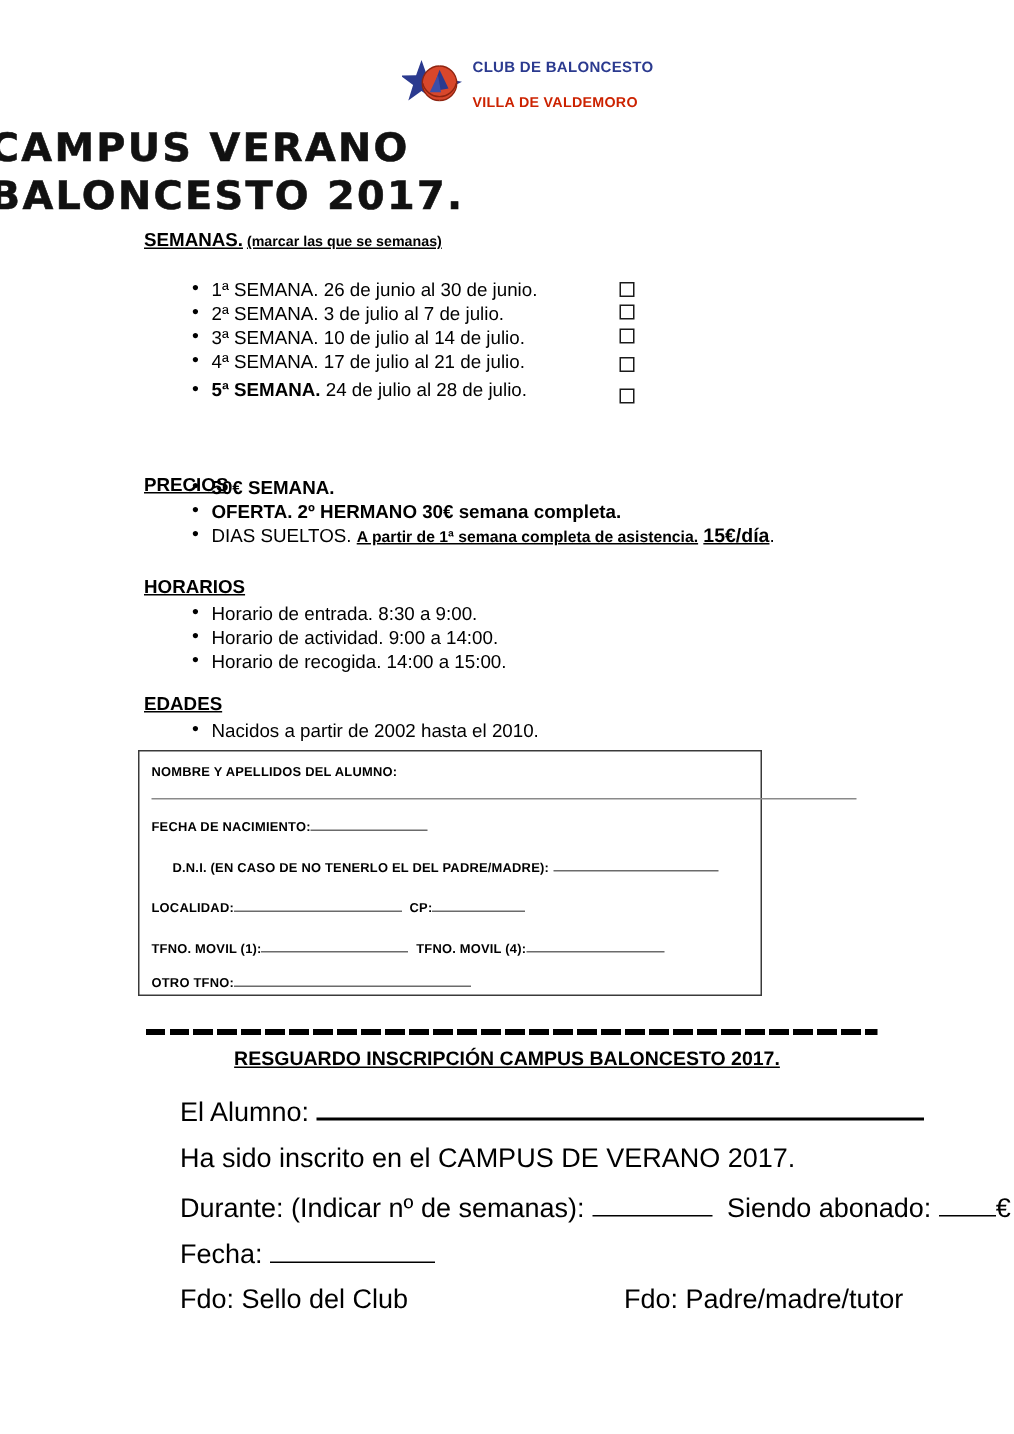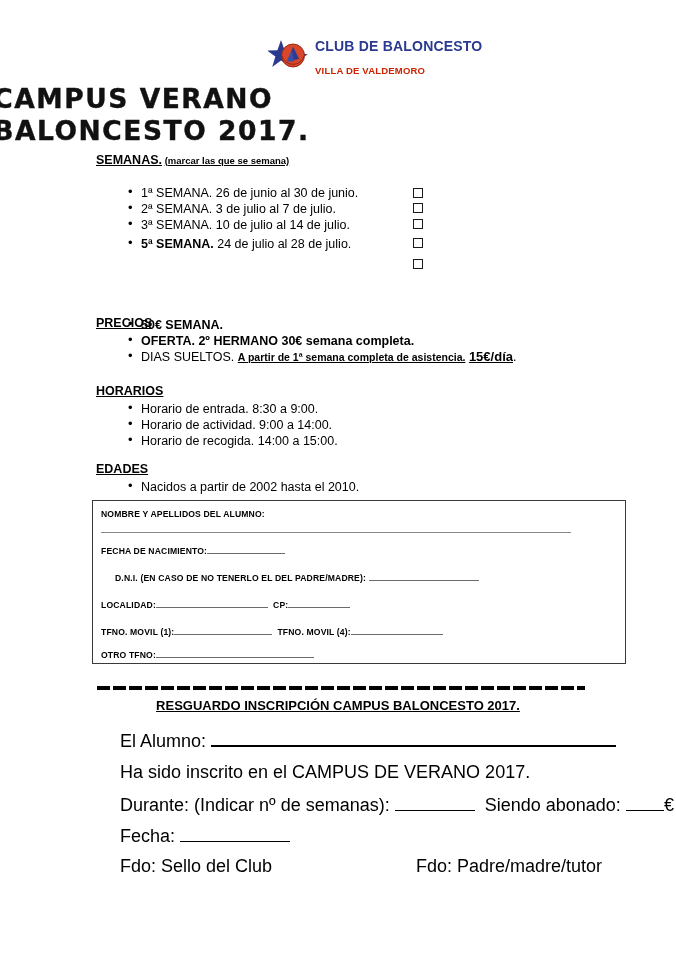--- a/index.html
+++ b/index.html
@@ -37,21 +37,21 @@
     flex: 0 0 auto;
   }
   .logo-mark svg { display: block; }
   .logo-text {
     margin-left: 1px;
     line-height: 1.0;
     padding-top: 2px;
   }
   .logo-line1 {
     font-family: "Liberation Sans", sans-serif;
-    font-size: 14px;
+    font-size: 10px;
     font-weight: bold;
     letter-spacing: 0.2px;
     color: #2b3a8f;
     white-space: nowrap;
   }
   .logo-line2 {
     font-family: "Liberation Sans", sans-serif;
     font-size: 9.5px;
     font-weight: bold;
     letter-spacing: 0.2px;
@@ -130,21 +130,21 @@
     border: 1.4px solid #1a1a1a;
     background: #ffffff;
     box-sizing: border-box;
   }
 
   
   .formbox {
     position: absolute;
     left: 92px;
     top: 500px;
-    width: 534px;
+    width: 416px;
     height: 164px;
     border: 1px solid #3a3a3a;
     box-sizing: border-box;
     background: #ffffff;
   }
   .fld {
     position: absolute;
     font-size: 8.6px;
     font-weight: bold;
     letter-spacing: 0.15px;
@@ -234,32 +234,35 @@
       <div class="logo-line2">VILLA DE VALDEMORO</div>
     </div>
   </div>
 
   <div class="title-block">
     <div class="title-line">CAMPUS VERANO</div>
     <div class="title-line">BALONCESTO 2017.</div>
   </div>
 
   <div class="sec-head" style="left:96px; top:153px;">
-    <span class="u">SEMANAS.</span><span class="sub" style="text-decoration:none;">&nbsp;</span><span class="sub">(marcar las que se semana)</span>
+    <span class="u">SEMANAS.</span><span class="sub" style="text-decoration:none;">&nbsp;</span><span class="sub">(marcar las que se semanas)</span>
   </div>
 
   <ul class="bullets" style="left:123px; top:185px;">
     <li>
       <span>1ª SEMANA.</span><span> 26 de junio al 30 de junio.</span>
     </li>
     <li>
       <span>2ª SEMANA.</span><span> 3 de julio al 7 de julio.</span>
     </li>
     <li>
       <span>3ª SEMANA.</span><span> 10 de julio al 14 de julio.</span>
+    </li>
+    <li>
+      <span>4ª SEMANA.</span><span> 17 de julio al 21 de julio.</span>
     </li>
     <li style="margin-top:3px;">
       <span class="b">5ª SEMANA.</span><span> 24 de julio al 28 de julio.</span>
     </li>
   </ul>
 
   <div class="cbox" style="left:413px; top:188px;"></div>
   <div class="cbox" style="left:413px; top:203px;"></div>
   <div class="cbox" style="left:413px; top:219px;"></div>
   <div class="cbox" style="left:413px; top:238px;"></div>

